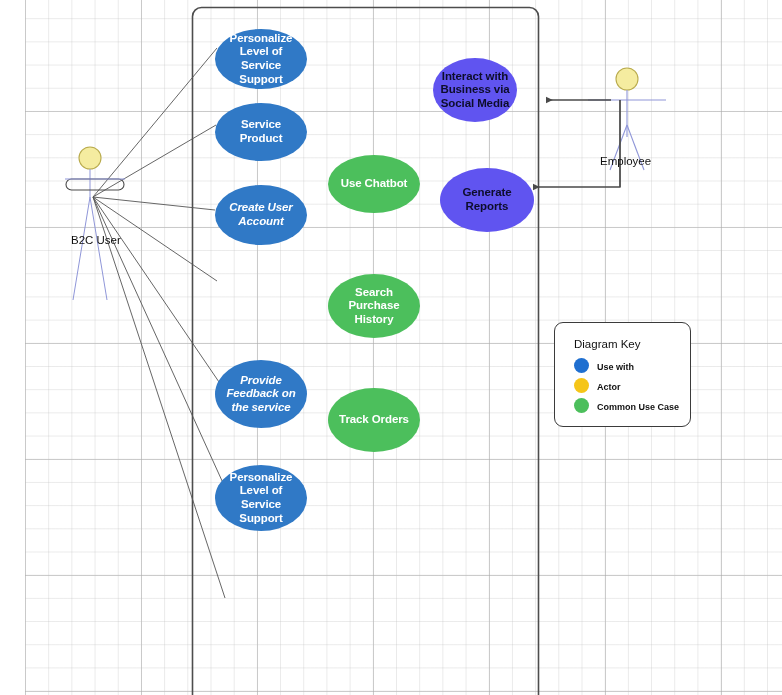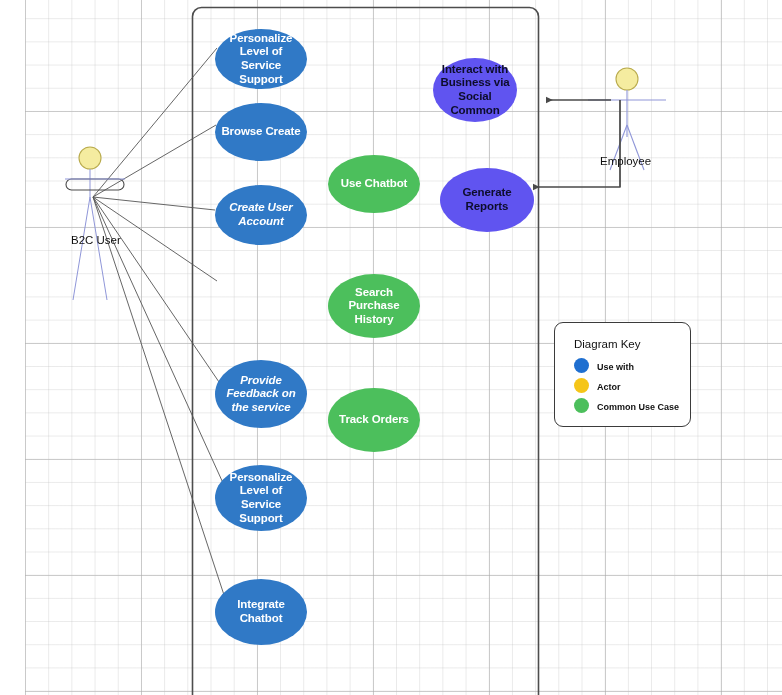--- a/index.html
+++ b/index.html
@@ -146,54 +146,51 @@
       <path d="M 586 100 L 521 100" marker-end="url(#arrow-left)"></path>
       <line x1="595" y1="100" x2="595" y2="187"></line>
     </g>
   </svg>
 
   <div class="ellipse uc-blue" style="left:190px; top:29px; width:92px; height:60px;">
     <span>Personalize Level of Service Support</span>
   </div>
 
   <div class="ellipse uc-blue" style="left:190px; top:103px; width:92px; height:58px;">
-    <span>Browse Create</span>
+    <span>Service Product</span>
   </div>
 
   <div class="ellipse uc-blue" style="left:190px; top:185px; width:92px; height:60px;">
     <span class="italic-label">Create User Account</span>
   </div>
 
 
   <div class="ellipse uc-blue" style="left:190px; top:360px; width:92px; height:68px;">
     <span class="italic-label">Provide Feedback on the service</span>
   </div>
 
   <div class="ellipse uc-blue" style="left:190px; top:465px; width:92px; height:66px;">
     <span>Personalize Level of Service Support</span>
   </div>
 
-  <div class="ellipse uc-blue" style="left:190px; top:579px; width:92px; height:66px;">
-    <span>Integrate Chatbot</span>
-  </div>
 
   <div class="ellipse uc-green" style="left:303px; top:274px; width:92px; height:64px;">
     <span>Search Purchase History</span>
   </div>
 
   <div class="ellipse uc-green" style="left:303px; top:155px; width:92px; height:58px;">
     <span>Use Chatbot</span>
   </div>
 
   <div class="ellipse uc-green" style="left:303px; top:388px; width:92px; height:64px;">
     <span>Track Orders</span>
   </div>
 
   <div class="ellipse uc-purple" style="left:408px; top:58px; width:84px; height:64px;">
-    <span>Interact with Business via Social Common</span>
+    <span>Interact with Business via Social Media</span>
   </div>
 
   <div class="ellipse uc-purple" style="left:415px; top:168px; width:94px; height:64px;">
     <span>Generate Reports</span>
   </div>
 
   <div class="actor-label" style="left:46px; top:234px;">B2C User</div>
 
   <div class="actor-label" style="left:575px; top:155px;">Employee</div>
 

